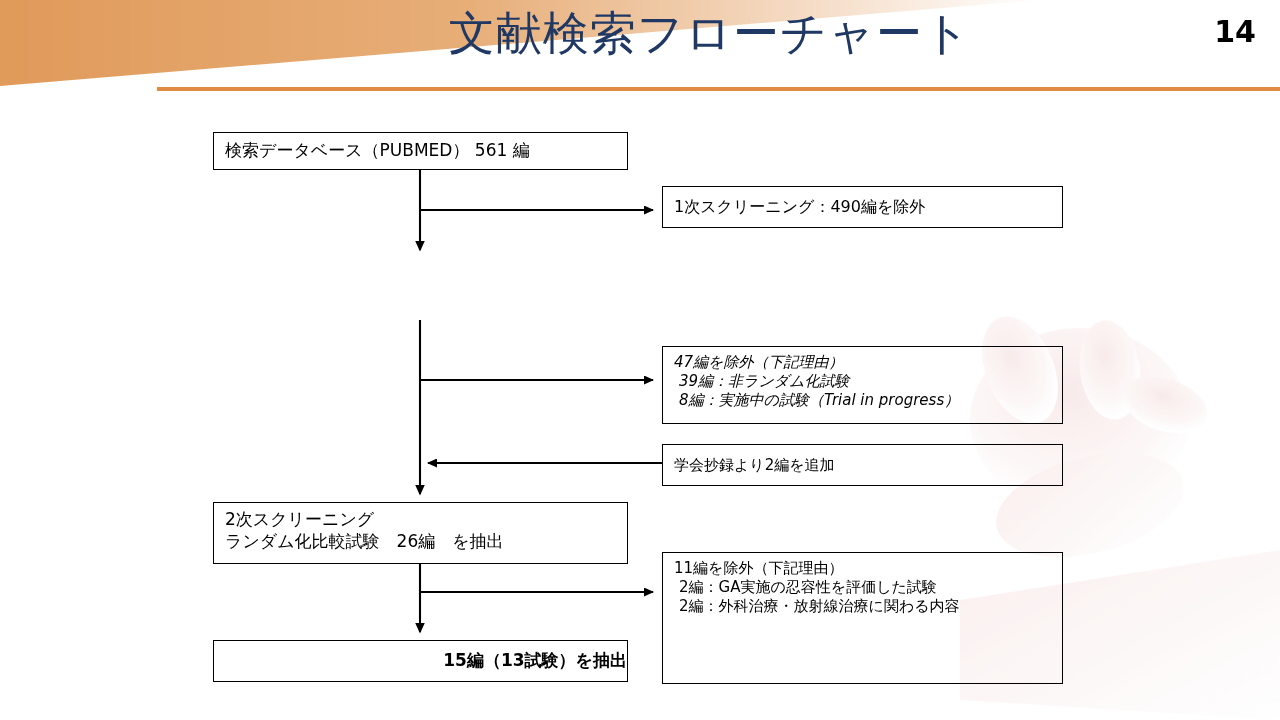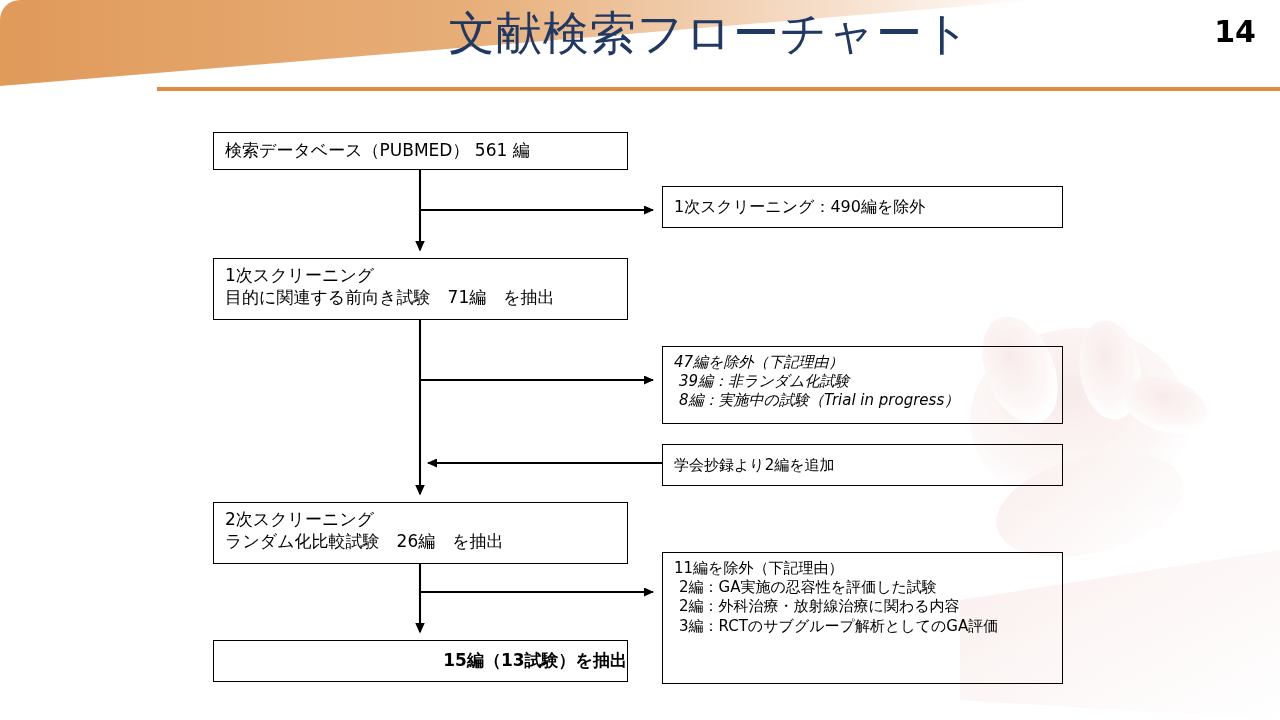--- a/index.html
+++ b/index.html
@@ -9,21 +9,20 @@
   }
   body {
     font-family: "Liberation Sans", "DejaVu Sans", sans-serif;
   }
   #slide {
     position: relative;
     width: 1280px;
     height: 720px;
     background: #ffffff;
     overflow: hidden;
-    border-radius: 20px;
   }
 
   
   .header-wedge {
     position: absolute;
     left: 0; top: 0;
     width: 1040px;
     height: 90px;
     pointer-events: none;
   }
@@ -191,26 +190,20 @@
   </svg>
 
   <div class="fc-box b-db">
     <div class="ln pad-l">検索データベース（PUBMED） 561 編</div>
   </div>
 
   <div class="fc-box b-scr1">
     <div class="ln pad-l">1次スクリーニング：490編を除外</div>
   </div>
 
-  <div class="fc-box b-prim">
-    <div class="wrap">
-      <div class="ln pad-l">1次スクリーニング</div>
-      <div class="ln pad-l">目的に関連する前向き試験　71編　を抽出</div>
-    </div>
-  </div>
 
   <div class="fc-box b-excl1">
     <div class="wrap">
       <div class="ln pad-l">47編を除外（下記理由）</div>
       <div class="ln pad-l lvl2">39編：非ランダム化試験</div>
       <div class="ln pad-l lvl2">8編：実施中の試験（Trial in progress）</div>
     </div>
   </div>
 
   <div class="fc-box b-add">
@@ -222,21 +215,20 @@
       <div class="ln pad-l">2次スクリーニング</div>
       <div class="ln pad-l">ランダム化比較試験　26編　を抽出</div>
     </div>
   </div>
 
   <div class="fc-box b-excl2">
     <div class="wrap">
       <div class="ln pad-l">11編を除外（下記理由）</div>
       <div class="ln pad-l lvl2">2編：GA実施の忍容性を評価した試験</div>
       <div class="ln pad-l lvl2">2編：外科治療・放射線治療に関わる内容</div>
-      <div class="ln pad-l lvl2">3編：RCTのサブグループ解析としてのGA評価</div>
     </div>
   </div>
 
   <div class="fc-box b-final">
     <div class="ln">15編（13試験）を抽出</div>
   </div>
 
 </div>
 
 </body></html>

